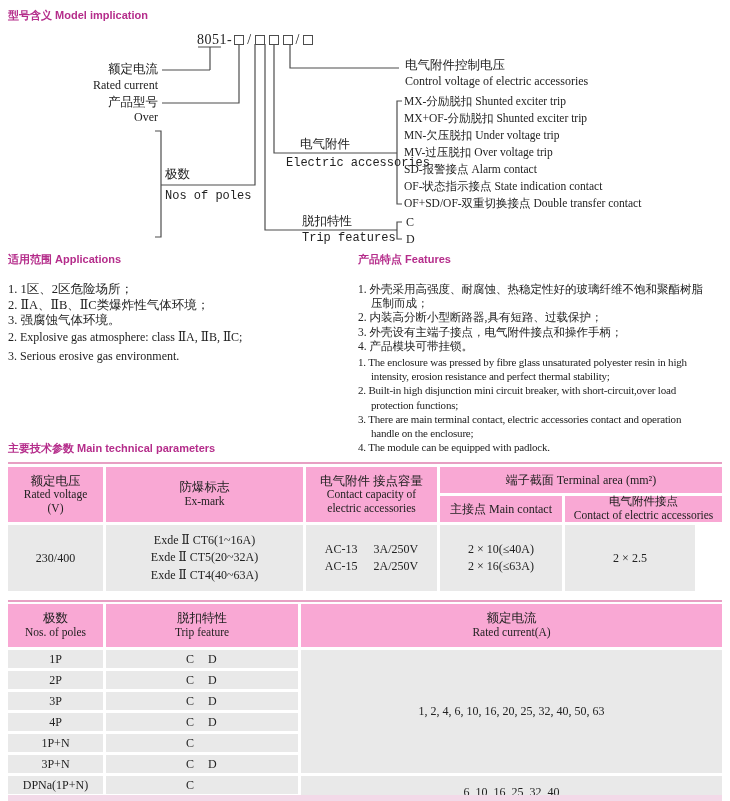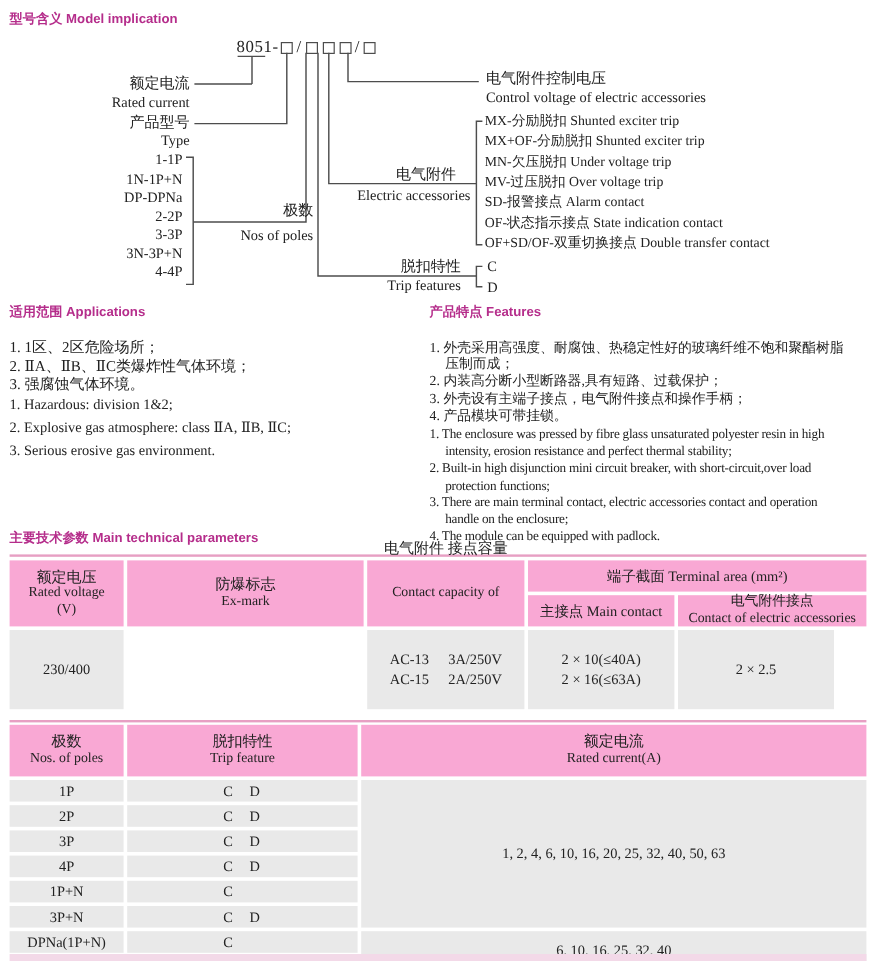--- a/index.html
+++ b/index.html
@@ -10,21 +10,21 @@
   
   .dia-svg{position:absolute;left:0;top:0;}
   .dlabel{position:absolute;white-space:nowrap;line-height:1.05;}
   .zh{font-size:12.5px;}
   .en{font-size:12px;}
   .model-line{position:absolute;left:197px;top:32px;display:flex;align-items:center;
               font-size:14px;letter-spacing:.5px;font-family:Liberation Serif, serif;}
   .mbox{display:inline-block;width:8px;height:8px;border:1px solid #4d4d4d;margin:0 2px;}
   .msep{margin:0 1px;}
   .right-align{text-align:right;}
-  .center{text-align:right;}
+  .center{text-align:left;font-family:Liberation Mono, monospace;}
   .pole-list div{height:15.5px;font-size:12px;text-align:right;}
   .acc-list div{height:17px;font-size:11.5px;}
   
   .tblock{position:absolute;white-space:nowrap;}
   .tblock div{white-space:nowrap;}
   .app-zh div{font-size:12.5px;height:15.5px;}
   .app-en div{font-size:12px;height:19px;}
   .feat-zh div{font-size:11.5px;height:14.2px;}
   .feat-en div{font-size:11px;letter-spacing:-0.2px;height:14.2px;}
   .indent{padding-left:13px;}
@@ -71,31 +71,22 @@
     <span class="mbox"></span>
     <span class="mbox"></span>
     <span class="msep">/</span>
     <span class="mbox"></span>
   </div>
 
   <div class="dlabel zh right-align" style="left:60px;top:63px;width:98px;">额定电流</div>
   <div class="dlabel en right-align" style="left:60px;top:79px;width:98px;">Rated current</div>
 
   <div class="dlabel zh right-align" style="left:60px;top:96px;width:98px;">产品型号</div>
-  <div class="dlabel en right-align" style="left:60px;top:111px;width:98px;">Type</div>
-
-  <div class="dlabel pole-list" style="left:60px;top:127px;width:92px;">
-    <div>1-1P</div>
-    <div>1N-1P+N</div>
-    <div>DP-DPNa</div>
-    <div>2-2P</div>
-    <div>3-3P</div>
-    <div>3N-3P+N</div>
-    <div>4-4P</div>
-  </div>
+  <div class="dlabel en right-align" style="left:60px;top:111px;width:98px;">Over</div>
+
 
   <div class="dlabel zh center" style="left:165px;top:169px;width:96px;">极数</div>
   <div class="dlabel en center" style="left:165px;top:190px;width:96px;">Nos of poles</div>
 
   <div class="dlabel zh center" style="left:300px;top:139px;width:80px;">电气附件</div>
   <div class="dlabel en center" style="left:286px;top:157px;width:106px;">Electric accessories</div>
 
   <div class="dlabel zh center" style="left:302px;top:216px;width:82px;">脱扣特性</div>
   <div class="dlabel en center" style="left:302px;top:232px;width:82px;">Trip features</div>
 
@@ -115,21 +106,20 @@
   <div class="dlabel en" style="left:406px;top:216px;">C</div>
   <div class="dlabel en" style="left:406px;top:233px;">D</div>
 
   <div class="sec-title" style="left:8px;top:252px;">适用范围 Applications</div>
   <div class="tblock app-zh" style="left:8px;top:281px;">
     <div>1. 1区、2区危险场所；</div>
     <div>2. ⅡA、ⅡB、ⅡC类爆炸性气体环境；</div>
     <div>3. 强腐蚀气体环境。</div>
   </div>
   <div class="tblock app-en" style="left:8px;top:330px;">
-    <div>1. Hazardous: division 1&amp;2;</div>
     <div>2. Explosive gas atmosphere: class ⅡA, ⅡB, ⅡC;</div>
     <div>3. Serious erosive gas environment.</div>
   </div>
 
   <div class="sec-title" style="left:358px;top:252px;">产品特点 Features</div>
   <div class="tblock feat-zh" style="left:358px;top:282px;">
     <div>1. 外壳采用高强度、耐腐蚀、热稳定性好的玻璃纤维不饱和聚酯树脂</div>
     <div class="indent">压制而成；</div>
     <div>2. 内装高分断小型断路器,具有短路、过载保护；</div>
     <div>3. 外壳设有主端子接点，电气附件接点和操作手柄；</div>
@@ -151,37 +141,42 @@
     <div class="pinkline"></div>
     <div class="cell hd" style="left:0;top:5px;width:95px;height:55px;">
       <div class="zh">额定电压</div>
       <div class="sub">Rated voltage</div>
       <div class="sub">(V)</div>
     </div>
     <div class="cell hd" style="left:98px;top:5px;width:197px;height:55px;">
       <div class="zh">防爆标志</div>
       <div class="sub">Ex-mark</div>
     </div>
-    <div class="cell hd" style="left:298px;top:5px;width:131px;height:55px;gap:24px;">
+    <div class="cell hd" style="left:298px;top:5px;width:131px;height:55px;">
       <div class="zh">电气附件 接点容量</div>
       <div class="sub">Contact capacity of</div>
       <div class="sub">electric accessories</div>
     </div>
     <div class="cell hd" style="left:432px;top:5px;width:282px;height:26px;">
       <div>端子截面 Terminal area  (mm²)</div>
     </div>
     <div class="cell hd" style="left:432px;top:34px;width:122px;height:26px;">
       <div>主接点 Main contact</div>
     </div>
     <div class="cell hd" style="left:557px;top:34px;width:157px;height:26px;">
       <div class="zh" style="font-size:11.5px">电气附件接点</div>
       <div class="sub">Contact  of electric accessories</div>
     </div>
     <div class="cell bd" style="left:0;top:63px;width:95px;height:66px;">
       <div>230/400</div>
+    </div>
+    <div class="cell bd" style="left:98px;top:63px;width:197px;height:66px;">
+      <div class="exline">Exde Ⅱ CT6(1~16A)</div>
+      <div class="exline">Exde Ⅱ CT5(20~32A)</div>
+      <div class="exline">Exde Ⅱ CT4(40~63A)</div>
     </div>
     <div class="cell bd" style="left:298px;top:63px;width:131px;height:66px;">
       <div class="ccline">
         <span>AC-13</span>
         <span>3A/250V</span>
       </div>
       <div class="ccline">
         <span>AC-15</span>
         <span>2A/250V</span>
       </div>

